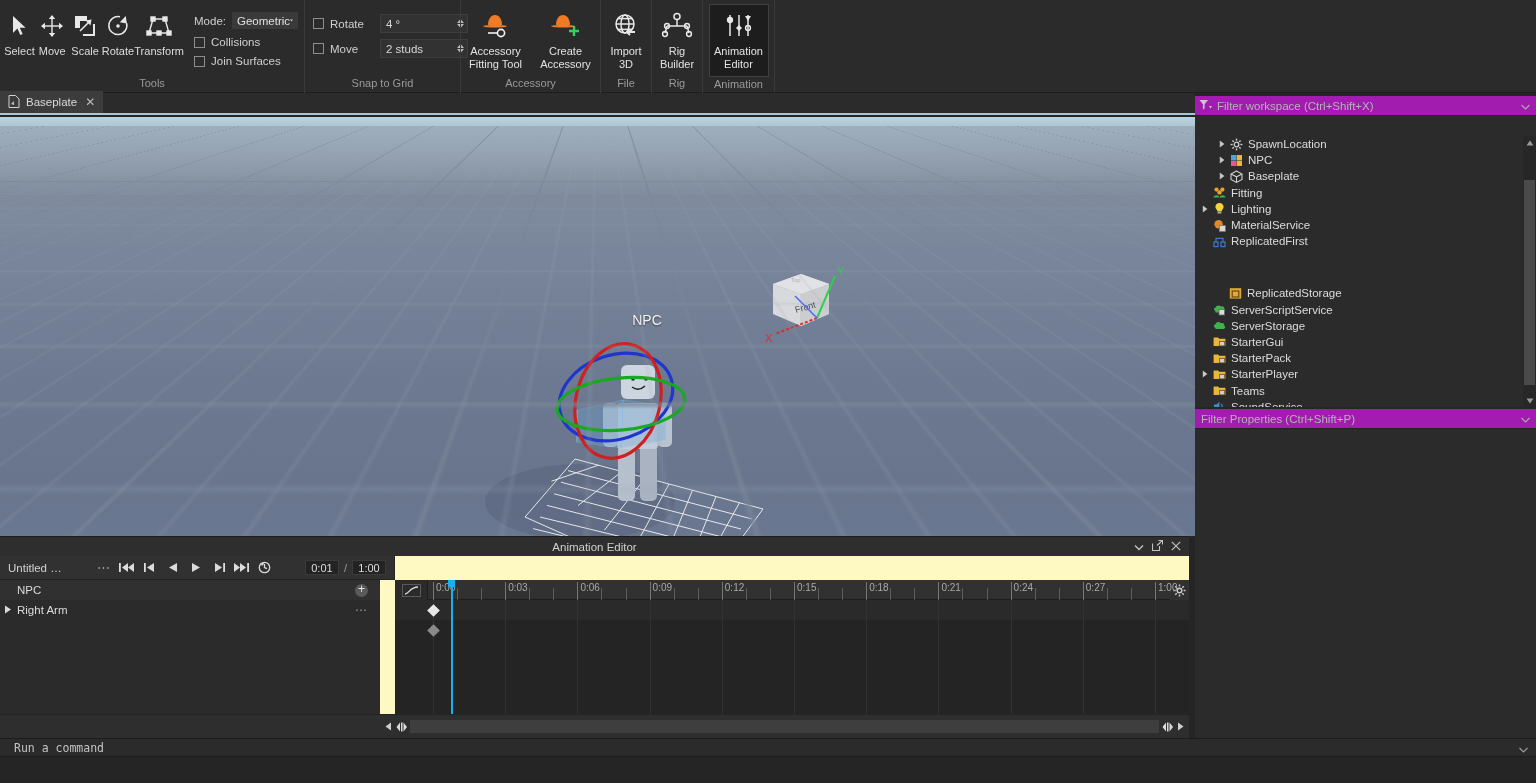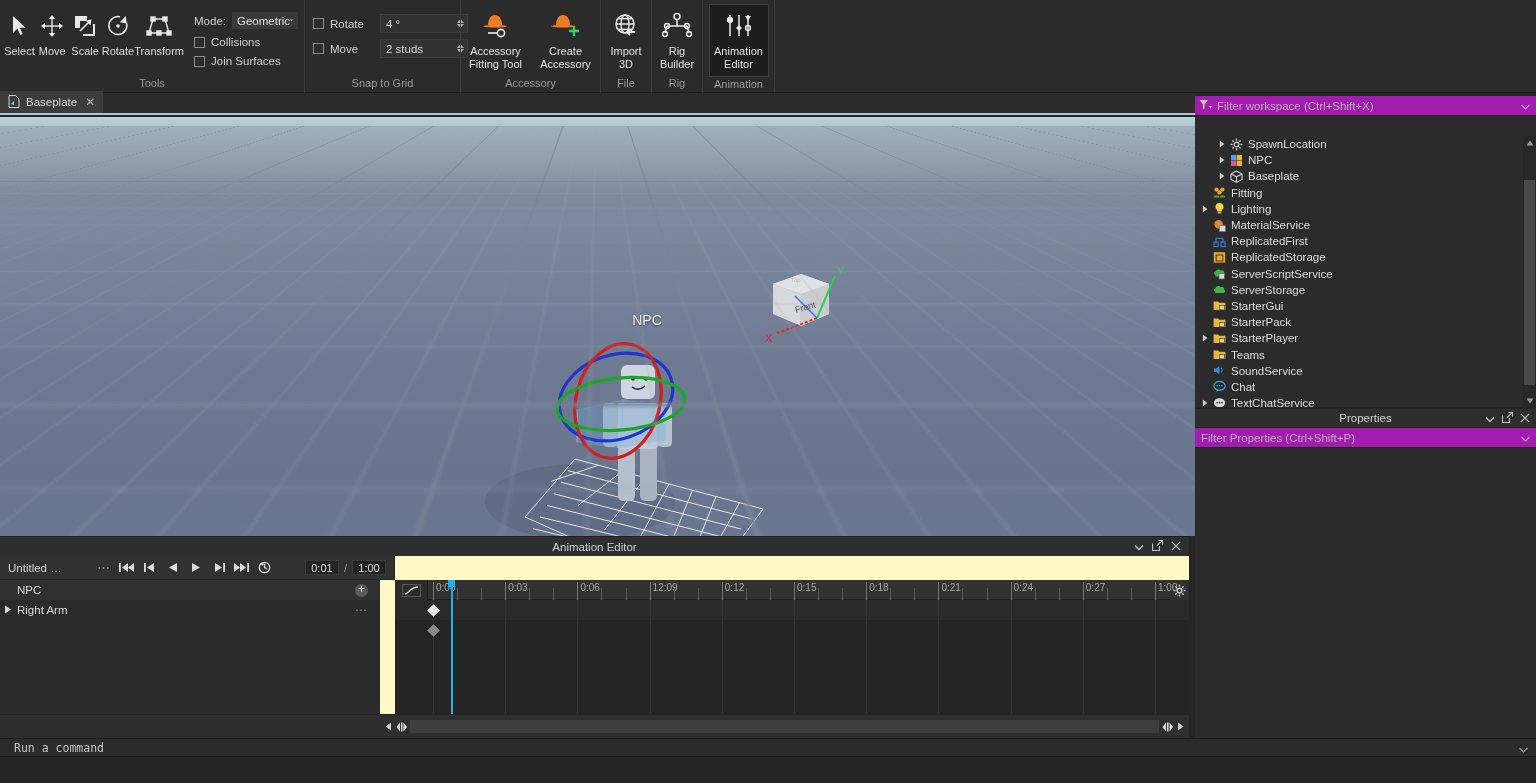--- a/index.html
+++ b/index.html
@@ -667,21 +667,21 @@
           <span class="exarrow"></span>
           <span class="exicon">
             <svg width="13" height="13" viewBox="0 0 13 13" fill="none" stroke="#3a7ad4" stroke-width="1.2">
               <rect x="1" y="7" width="4" height="4.6"></rect>
               <rect x="8" y="7" width="4" height="4.6"></rect>
               <path d="M3 7 L3 3.4 L10 3.4 L10 7"></path>
             </svg>
           </span>
           <span>ReplicatedFirst</span>
         </div>
-        <div class="exrow" style="padding-left: 4px;">
+        <div class="exrow" style="padding-left: 20px; margin-top: 36px;">
           <span class="exarrow"></span>
           <span class="exicon">
             <svg width="13" height="13" viewBox="0 0 13 13">
               <rect x="0.8" y="1.2" width="11.4" height="10.4" fill="#e0a93c"></rect>
               <rect x="3.2" y="4" width="6.6" height="6" fill="none" stroke="#6a4a10" stroke-width="1.2"></rect>
             </svg>
           </span>
           <span>ReplicatedStorage</span>
         </div>
         <div class="exrow" style="padding-left: 4px;">
@@ -801,35 +801,20 @@
       <div class="thumb" style="top:44px;height:205px;"></div>
       <div class="sbtn" style="bottom:0;">
           <svg width="8" height="6" viewBox="0 0 8 6">
             <path d="M0.5 0.5 L7.5 0.5 L4 5.5 Z" fill="#9a9a9a"></path>
           </svg>
         </div>
     </div>
   </div>
 
   <div class="dockpanel" style="left:1195px;top:409px;width:341px;height:329px;">
-    <div class="panel-title">
-      <span>Properties</span>
-      <span class="pt-actions">
-        <span><svg width="10" height="7" viewBox="0 0 10 7">
-              <path d="M1 1.5 L5 5.5 L9 1.5" stroke="#c2c2c2" stroke-width="1.4" fill="none"></path>
-            </svg></span>
-        <span><svg width="11" height="11" viewBox="0 0 11 11">
-              <path d="M0.5 3.5 L0.5 10.5 L7.5 10.5 L7.5 6" stroke="#c2c2c2" stroke-width="1.1" fill="none"></path>
-              <path d="M5 5.5 L10.5 0.5 M6.5 0.5 L10.5 0.5 L10.5 4.5" stroke="#c2c2c2" stroke-width="1.1" fill="none"></path>
-            </svg></span>
-        <span><svg width="10" height="10" viewBox="0 0 10 10">
-              <path d="M0.8 0.8 L9.2 9.2 M9.2 0.8 L0.8 9.2" stroke="#c2c2c2" stroke-width="1.2"></path>
-            </svg></span>
-      </span>
-    </div>
     <div class="filterbar">
       <span class="ftext" style="padding-left:2px;">Filter Properties (Ctrl+Shift+P)</span>
       <span><svg width="9" height="6" viewBox="0 0 9 6">
             <path d="M0.5 1 L4.5 5 L8.5 1" stroke="#a8a8a8" stroke-width="1.2" fill="none"></path>
           </svg></span>
     </div>
     <div style="position:absolute;left:0;right:0;top:40px;bottom:0;background:#2b2b2b;"></div>
   </div>
 
   <div class="anim">
@@ -946,21 +931,21 @@
           <div class="rtick" style="left: 86.1333px;"></div>
           <div class="rtickmaj" style="left: 110.2px;"></div>
           <div class="rlabelt" style="left: 110.2px;">0:03</div>
           <div class="rtick" style="left: 134.267px;"></div>
           <div class="rtick" style="left: 158.333px;"></div>
           <div class="rtickmaj" style="left: 182.4px;"></div>
           <div class="rlabelt" style="left: 182.4px;">0:06</div>
           <div class="rtick" style="left: 206.467px;"></div>
           <div class="rtick" style="left: 230.533px;"></div>
           <div class="rtickmaj" style="left: 254.6px;"></div>
-          <div class="rlabelt" style="left: 254.6px;">12:09</div>
+          <div class="rlabelt" style="left: 254.6px;">0:09</div>
           <div class="rtick" style="left: 278.667px;"></div>
           <div class="rtick" style="left: 302.733px;"></div>
           <div class="rtickmaj" style="left: 326.8px;"></div>
           <div class="rlabelt" style="left: 326.8px;">0:12</div>
           <div class="rtick" style="left: 350.867px;"></div>
           <div class="rtick" style="left: 374.933px;"></div>
           <div class="rtickmaj" style="left: 399px;"></div>
           <div class="rlabelt" style="left: 399px;">0:15</div>
           <div class="rtick" style="left: 423.067px;"></div>
           <div class="rtick" style="left: 447.133px;"></div>

